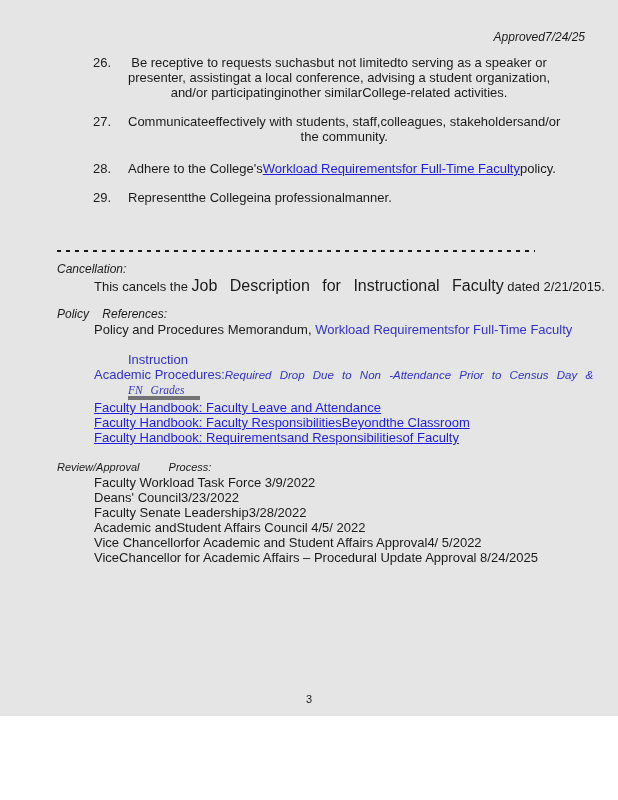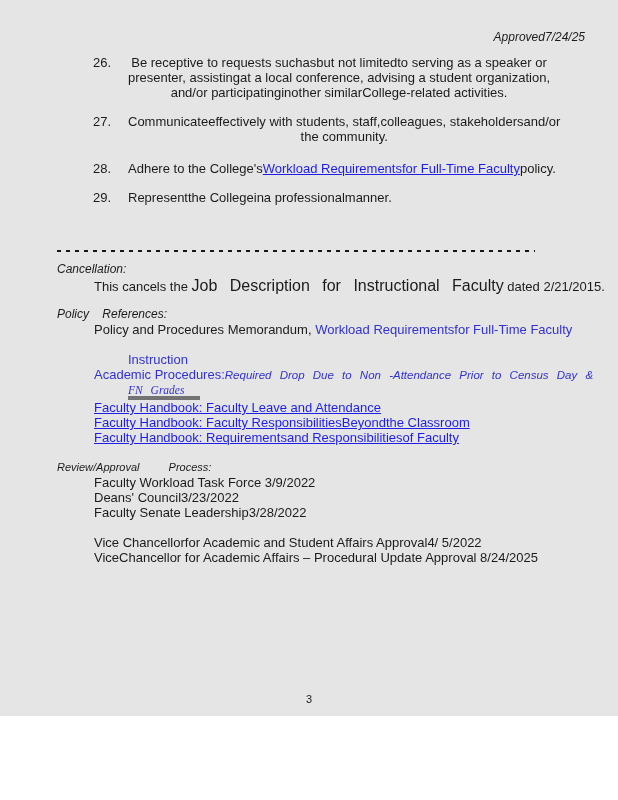--- a/index.html
+++ b/index.html
@@ -99,18 +99,19 @@
     <a class="ulink">Faculty Handbook: Faculty ResponsibilitiesBeyondthe Classroom</a>
   </div>
   <div class="abs fh3">
     <a class="ulink">Faculty Handbook: Requirementsand Responsibilitiesof Faculty</a>
   </div>
 
   <div class="abs sect-h review-h">Review/Approval Process:</div>
   <div class="abs rv rv0">Faculty Workload Task Force 3/9/2022</div>
   <div class="abs rv rv1">Deans' Council3/23/2022</div>
   <div class="abs rv rv2">Faculty Senate Leadership3/28/2022</div>
+  <div class="abs rv rv3">Academic andStudent Affairs Council 4/5/ 2022</div>
   <div class="abs rv rv4">Vice Chancellorfor Academic and Student Affairs Approval4/ 5/2022</div>
   <div class="abs rv rv5">ViceChancellor for Academic Affairs – Procedural Update Approval 8/24/2025</div>
 
   <div class="abs pagenum">3</div>
 
 </div>
 
 </body></html>

